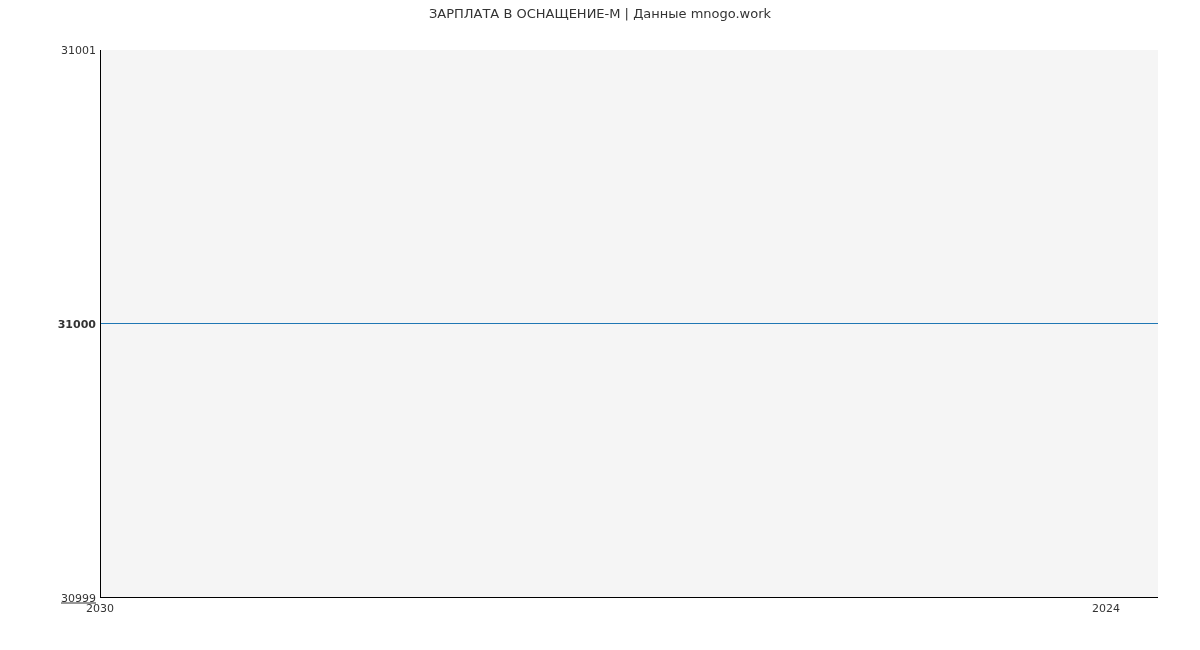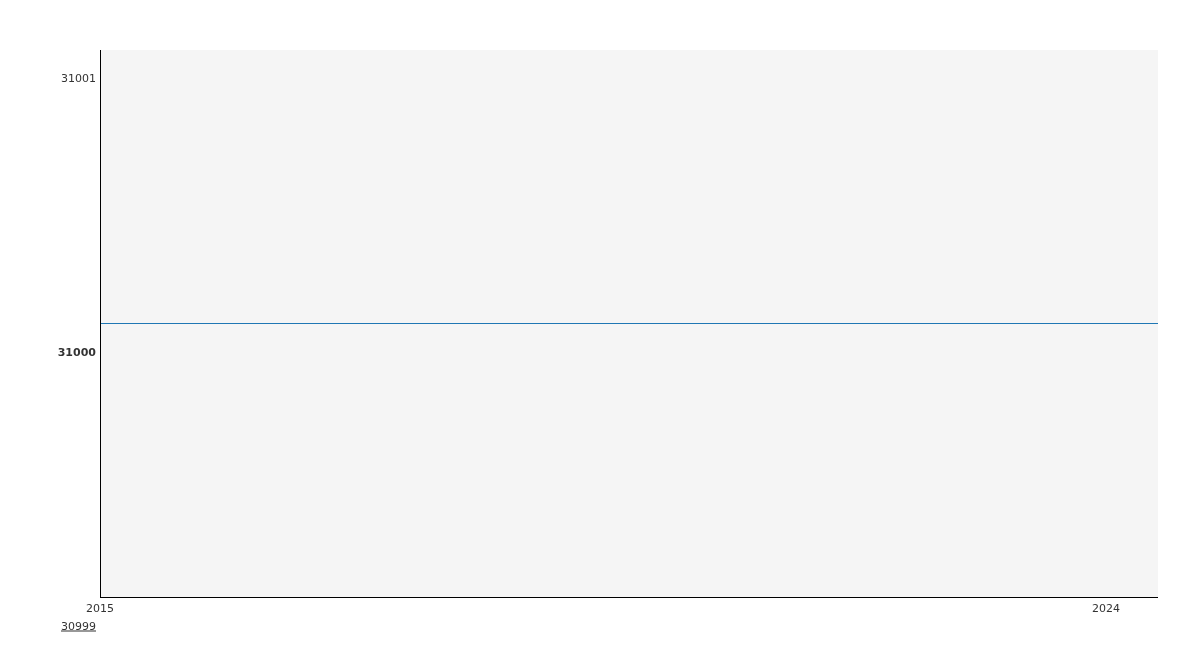--- a/index.html
+++ b/index.html
@@ -46,50 +46,50 @@
     border-top: 1.5px solid #1f77b4;
   }
   .y-tick {
     position: absolute;
     right: 1104px; 
     transform: translateY(-50%);
     font-size: 11px;
     color: #333;
     text-align: right;
     white-space: nowrap;
-    margin-top: 28px;
   }
   .x-tick {
     position: absolute;
     top: 602px; 
     transform: translateX(-50%);
     font-size: 11px;
     color: #333;
     text-align: center;
     white-space: nowrap;
   }
 </style>
 </head>
 <body>
 
 <div class="chart-wrap">
 
+  <div class="title">ЗАРПЛАТА В ОСНАЩЕНИЕ-М | Данные mnogo.work</div>
 
   <div class="y-tick" style="top:50px;">
     <span>31001</span>
   </div>
   <div class="y-tick" style="top:324px;font-weight:bold;">
     <span>31000</span>
   </div>
   <div class="y-tick" style="top:598px;text-decoration:underline;">
     <span>30999</span>
   </div>
 
   <div class="x-tick" style="left:100px;">
-    <span>2015</span>
+    <span>2030</span>
   </div>
   <div class="x-tick" style="left:1106px;text-align:center;">
     <span>2024</span>
   </div>
 
   <div class="plot-area">
 
     <div class="data-line" style="top:273px;"></div>
   </div>
 

